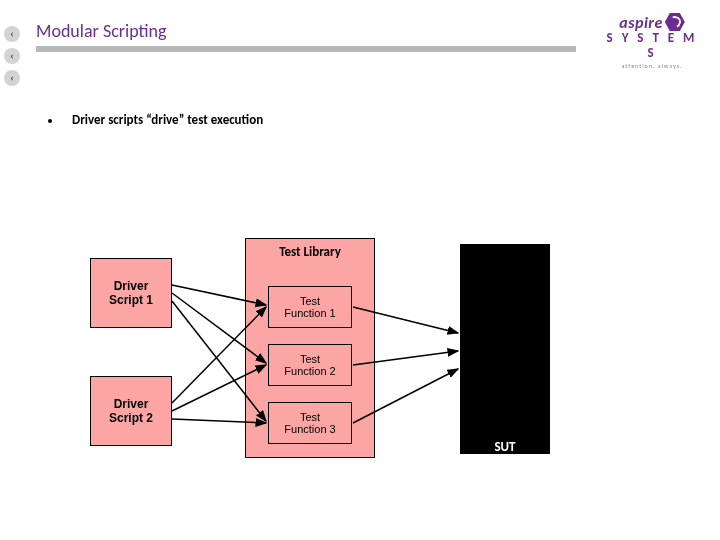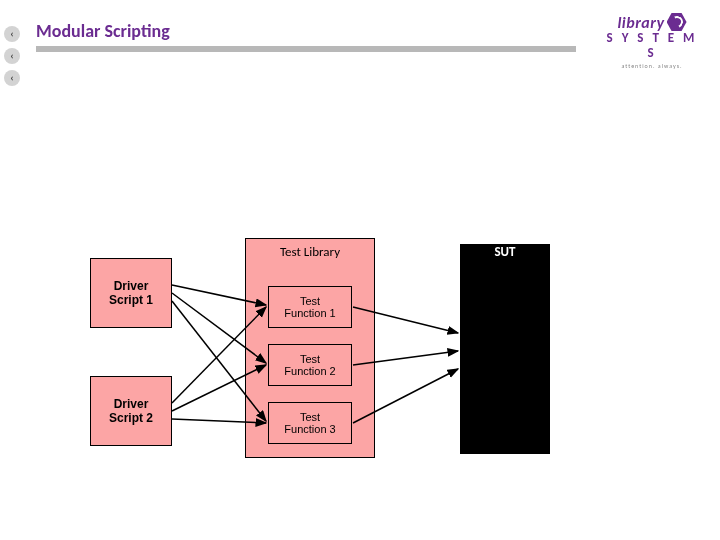--- a/index.html
+++ b/index.html
@@ -19,21 +19,21 @@
     width: 16px; height: 16px; border-radius: 50%;
     background: #d3d3d3; color: #3a3a3a;
     font-size: 10px; line-height: 16px; text-align: center;
     font-weight: bold; margin-bottom: 6px;
   }
 
   
   .title {
     position: absolute; left: 36px; top: 20px;
     font-size: 18px; color: #6b2c91;
-    font-weight: 700;
+    font-weight: 400;
   }
   .title-underline {
     position: absolute; left: 36px; top: 46px;
     width: 540px; height: 6px; background: #b8b8b8;
   }
 
   
   .logo { position: absolute; right: 18px; top: 12px; width: 100px; text-align: center; }
   .logo-top { display:flex; align-items:center; justify-content:center; gap:2px;}
   .logo-wordmark { font-size: 16px; font-weight:700; color:#6b2c91; font-style:italic; letter-spacing:0.5px;}
@@ -55,54 +55,58 @@
   
   .diagram { position:absolute; left:90px; top:238px; width:480px; height:230px; }
   .box {
     position:absolute; border:1.5px solid #000; background:#fca5a5;
     display:flex; align-items:center; justify-content:center;
     text-align:center; font-family: Arial, sans-serif;
   }
   .driver1 { left:0; top:20px; width:82px; height:70px; font-size:12px; font-weight:700; line-height:1.2;}
   .driver2 { left:0; top:138px; width:82px; height:70px; font-size:12px; font-weight:700; line-height:1.2;}
   .library { left:155px; top:0; width:130px; height:220px; }
-  .lib-title { position:absolute; left:155px; top:6px; width:130px; text-align:center; font-size:13px; font-weight:400;}
+  .lib-title { position:absolute; left:155px; top:6px; width:130px; text-align:center; font-size:13px; font-weight:700;}
   .tfunc { left:178px; width:84px; height:42px; font-size:11px; line-height:1.1;align-items:center;}
   .tf1 { top:48px; } .tf2 { top:106px; } .tf3 { top:164px; }
   .sut {
     position:absolute; left:370px; top:6px; width:90px; height:210px;
-    background:#000; color:#fff; display:flex; align-items:flex-start; justify-content:center;
+    background:#000; color:#fff; display:flex; align-items:flex-end; justify-content:center;
     font-size:13px; font-weight:700;
   }
   svg.arrows { position:absolute; left:0; top:0; width:480px; height:230px; pointer-events:none; }
 </style>
 </head>
 <body>
 
 <div class="slide">
 
   <div class="navdots">
     <div class="navdot">‹</div>
     <div class="navdot">‹</div>
     <div class="navdot">‹</div>
   </div>
 
   <div class="title">Modular Scripting</div>
   <div class="title-underline"></div>
 
   <div class="logo">
     <div class="logo-top">
-      <span class="logo-wordmark">library</span>
+      <span class="logo-wordmark">aspire</span>
       <span class="logo-hex"></span>
     </div>
     <div class="logo-sub">S Y S T E M S</div>
     <div class="logo-tag">attention. always.</div>
   </div>
 
   <div class="bullets">
+    <div class="bullet-row">
+      <div class="bullet-dot"></div>
+      <div class="bullet-text">Driver scripts “drive” test execution</div>
+    </div>
   </div>
 
   <div class="diagram">
     <div class="box driver1">
         <span style="white-space:pre-line">Driver
 Script 1</span>
       </div>
     <div class="box driver2">
         <span style="white-space:pre-line">Driver
 Script 2</span>

